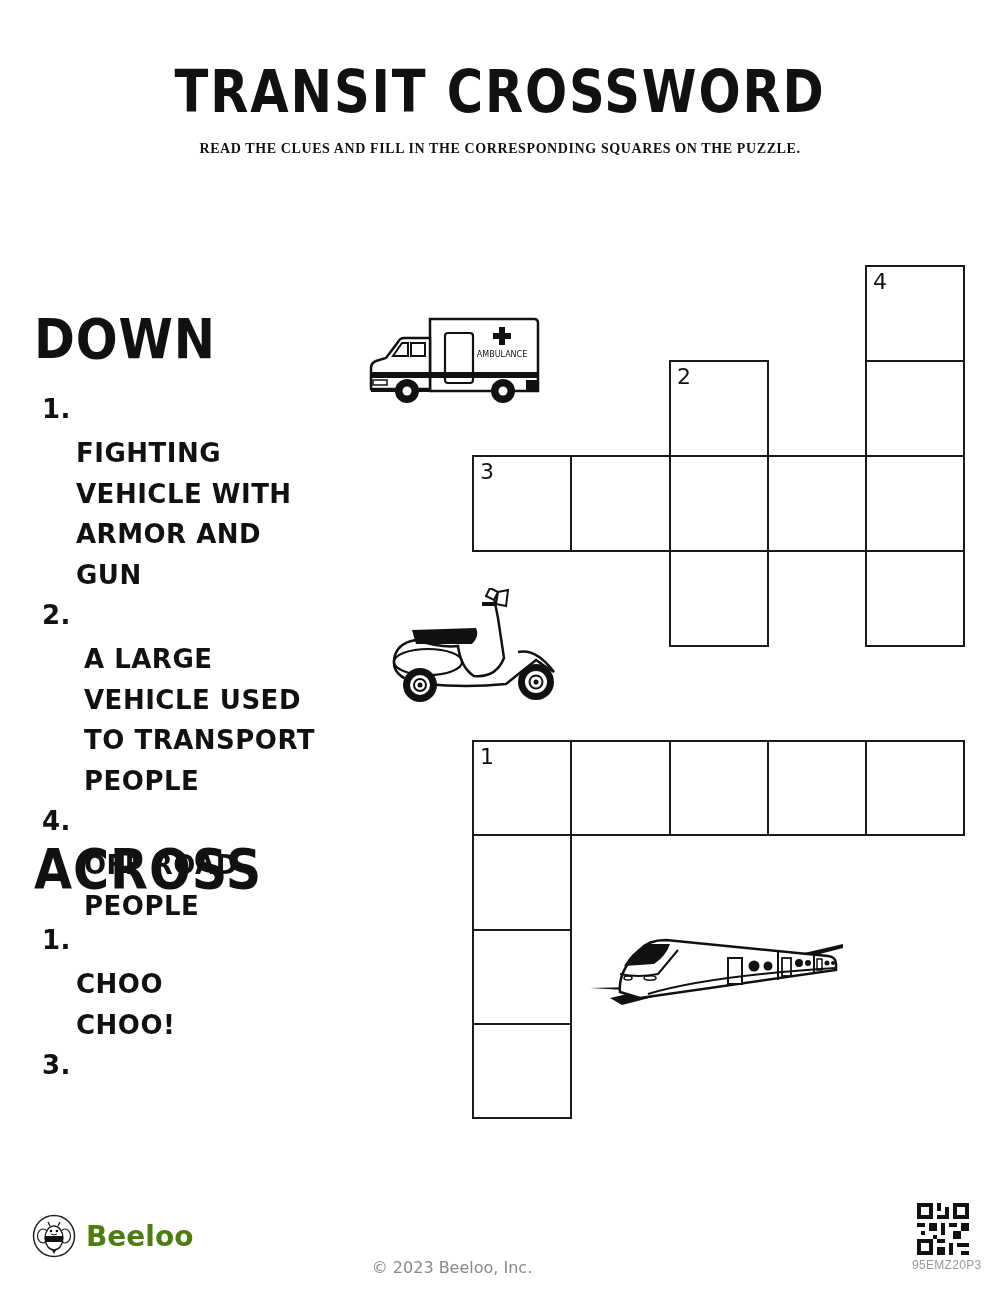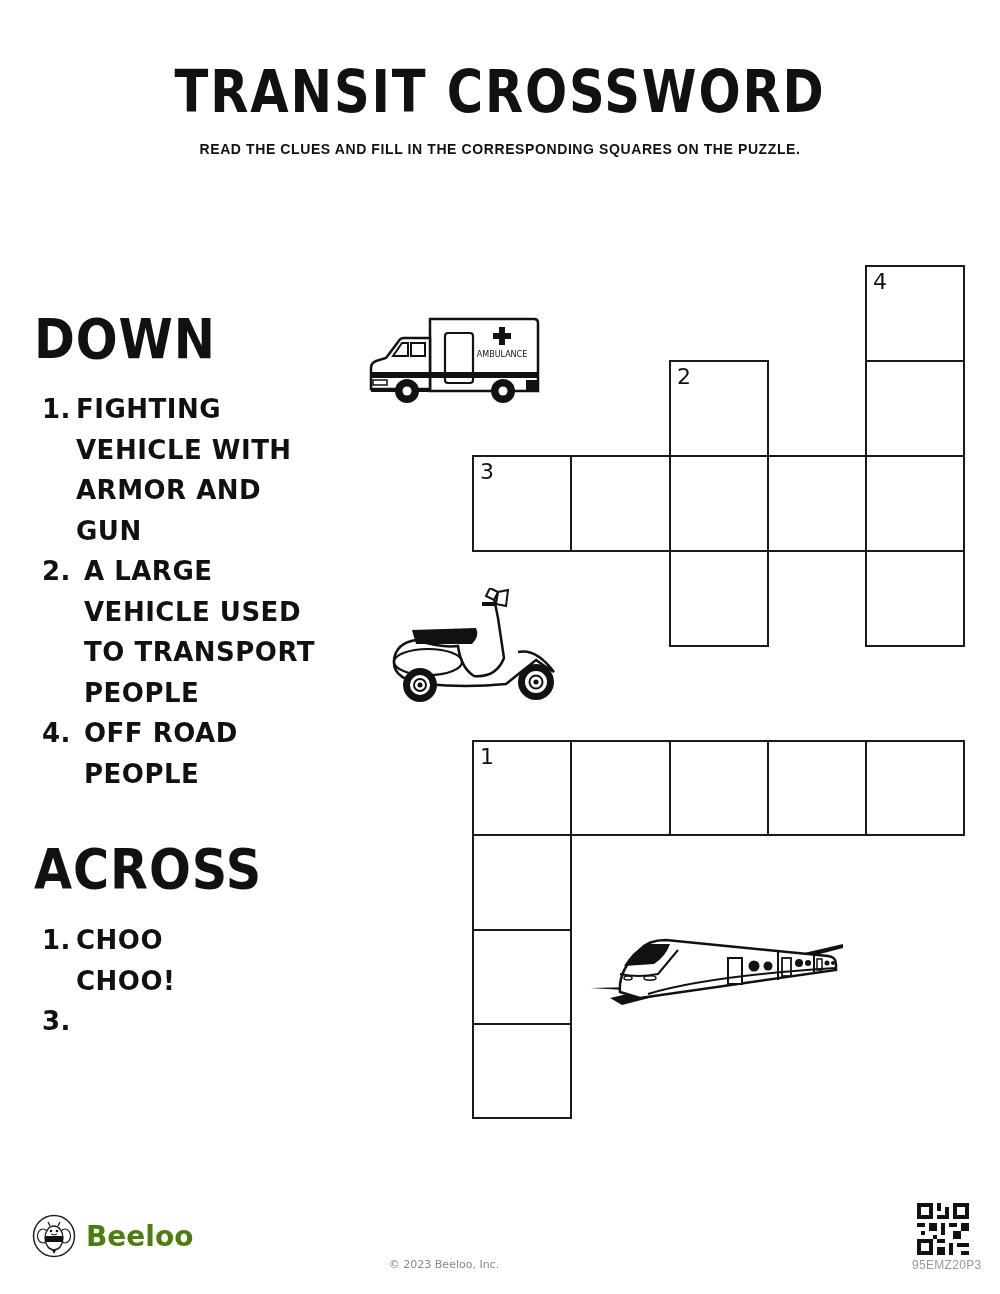--- a/index.html
+++ b/index.html
@@ -7,50 +7,50 @@
   body { position: relative; font-family: "DejaVu Sans", sans-serif; color: #111; }
 
   .title {
     position: absolute; left: 0; top: 58px; width: 1000px; text-align: center;
     font-family: "DejaVu Sans Condensed", "DejaVu Sans", sans-serif;
     font-weight: 900; font-size: 58px; letter-spacing: 2px; color: #111;
     transform: scaleX(0.95);
   }
   .subtitle {
     position: absolute; left: 0; top: 141px; width: 1000px; text-align: center;
-    font-family: Liberation Sans, sans-serif; font-weight: 700; font-size: 14px;
+    font-family: Liberation Serif, serif; font-weight: 700; font-size: 14px;
     letter-spacing: 0.6px; color: #111;
   }
 
   .heading {
     position: absolute; left: 34px;
     font-family: "DejaVu Sans", sans-serif; font-weight: 900; font-size: 56px;
     letter-spacing: 1px; color: #111; transform: scaleX(0.88); transform-origin: left center;
   }
   .clues { position: absolute; left: 42px; }
   .clue { display: flex; font-weight: 700; font-size: 26px; line-height: 40.5px; color: #111;
           font-family: "DejaVu Sans", sans-serif; letter-spacing: 0.5px; }
   .clue .num { width: 34px; flex: none; }
-  .clue .text { white-space: pre-line; width: 260px; }
+  .clue .text { white-space: pre-line; width: 260px; margin-top: 44px; }
   .clue .text.wide { padding-left: 8px; }
 
   .cell {
     position: absolute; border: 2px solid #1a1a1a; background: #fff;
   }
   .cell .cnum {
     position: absolute; left: 6px; top: 2px; font-family: "DejaVu Sans", sans-serif;
     font-size: 22px; font-weight: 400; color: #111; line-height: 26px;
   }
 
   .illus { position: absolute; }
 
   .footer-logo { position: absolute; left: 32px; top: 1214px; display: flex; align-items: center; gap: 10px; }
   .footer-logo .brand { font-family: "DejaVu Sans", sans-serif; font-size: 28px; font-weight: 700; color: #4d7c0f; }
-  .copyright { position: absolute; left: 8px; top: 1258px; width: 872px; text-align: center;
-               font-family: "DejaVu Sans", sans-serif; font-size: 11px; color: #888; }
+  .copyright { position: absolute; left: 16px; top: 1258px; width: 872px; text-align: center;
+               font-family: "DejaVu Sans", sans-serif; font-size: 16px; color: #888; }
   .qr { position: absolute; left: 917px; top: 1203px; }
   .qr-code { position: absolute; left: 912px; top: 1258px; width: 62px; text-align: center;
              font-family: Liberation Sans, sans-serif; font-size: 12px; color: #999; letter-spacing: 0.3px; }
 </style>
 </head>
 <body>
 
 <div class="title">TRANSIT CROSSWORD</div>
 <div class="subtitle">READ THE CLUES AND FILL IN THE CORRESPONDING SQUARES ON THE PUZZLE.</div>
 

